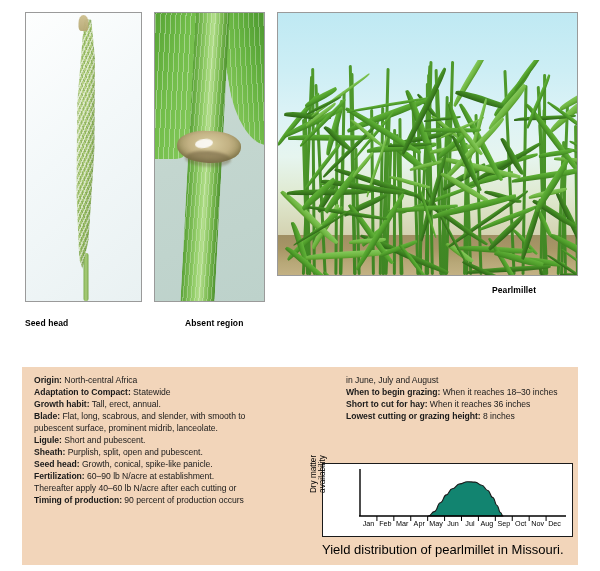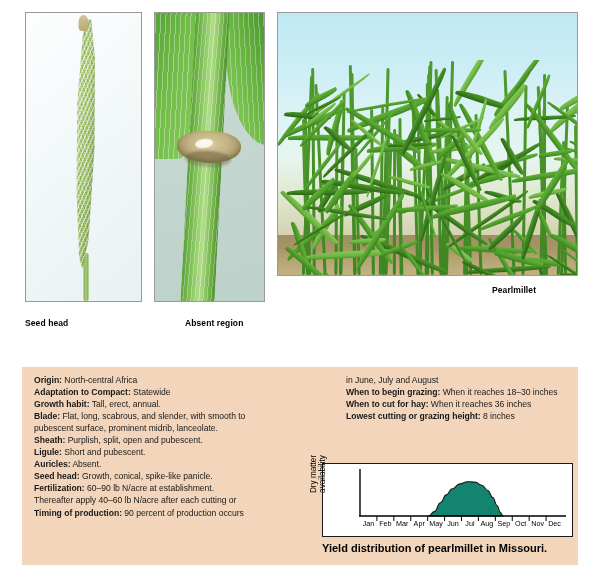--- a/index.html
+++ b/index.html
@@ -187,22 +187,22 @@
     width: 251px;
     height: 74px;
     background: #ffffff;
     border: 1.5px solid #1a1a1a;
     box-sizing: border-box;
   }
   #chart-caption {
     position: absolute;
     left: 300px;
     top: 175px;
-    font-size: 11px;
-    font-weight: bold;
+    font-size: 13px;
+    font-weight: normal;
     color: #000;
     white-space: nowrap;
   }
   .chart-ylabel {
     position: absolute;
     left: 2px;
     top: 4px;
     width: 56px;
     height: 22px;
     transform: rotate(-90deg) translate(-34px, -16px);
@@ -417,32 +417,31 @@
 </div>
 
 <div id="info-panel">
 
   <div class="info-col-left" id="info-col-left">
       <div class="info-line"><b>Origin:</b><span> North-central Africa</span></div>
       <div class="info-line"><b>Adaptation to Compact:</b><span> Statewide</span></div>
       <div class="info-line"><b>Growth habit:</b><span> Tall, erect, annual.</span></div>
       <div class="info-line"><b>Blade:</b><span> Flat, long, scabrous, and slender, with smooth to</span></div>
       <div class="info-line"><span>pubescent surface, prominent midrib, lanceolate.</span></div>
+      <div class="info-line"><b>Ligule:</b><span> Short and pubescent.</span></div>
       <div class="info-line"><b>Sheath:</b><span> Purplish, split, open and pubescent.</span></div>
-      <div class="info-line"><b>Ligule:</b><span> Short and pubescent.</span></div>
-      <div class="info-line"><b>Auricles:</b><span> Absent.</span></div>
       <div class="info-line"><b>Seed head:</b><span> Growth, conical, spike-like panicle.</span></div>
       <div class="info-line"><b>Fertilization:</b><span> 60–90 lb N/acre at establishment.</span></div>
       <div class="info-line"><span>Thereafter apply 40–60 lb N/acre after each cutting or</span></div>
       <div class="info-line"><b>Timing of production:</b><span> 90 percent of production occurs</span></div>
     </div>
   <div class="info-col-right" id="info-col-right">
       <div class="info-line"><span>in June, July and August</span></div>
       <div class="info-line"><b>When to begin grazing:</b><span> When it reaches 18–30 inches</span></div>
-      <div class="info-line"><b>When to cut for hay:</b><span> When it reaches 36 inches</span></div>
+      <div class="info-line"><b>Short to cut for hay:</b><span> When it reaches 36 inches</span></div>
       <div class="info-line"><b>Lowest cutting or grazing height:</b><span> 8 inches</span></div>
     </div>
 
   <div id="chart-box">
     <div class="chart-ylabel">
       <span>Dry matter</span><br>
       <span>availability</span>
     </div>
     <svg id="chart-svg" width="249" height="72" viewBox="0 0 249 72">
         <path d="M 105.51 52.00 C 108.47 52.00, 108.47 47.60, 111.43 47.60 C 114.39 47.60, 114.39 38.80, 117.35 38.80 C 120.31 38.80, 120.31 30.88, 123.28 30.88 C 126.24 30.88, 126.24 24.72, 129.20 24.72 C 133.00 24.72, 133.00 19.88, 136.81 19.88 C 140.61 19.88, 140.61 17.68, 144.42 17.68 C 148.23 17.68, 148.23 18.12, 152.03 18.12 C 155.42 18.12, 155.42 21.20, 158.80 21.20 C 161.76 21.20, 161.76 26.48, 164.72 26.48 C 167.26 26.48, 167.26 33.52, 169.80 33.52 C 171.91 33.52, 171.91 41.44, 174.03 41.44 C 175.72 41.44, 175.72 48.48, 177.41 48.48 C 178.68 48.48, 178.68 52.00, 179.95 52.00 Z" fill="#128470" stroke="#1a1a1a" stroke-width="1.1" stroke-linejoin="round"></path>

